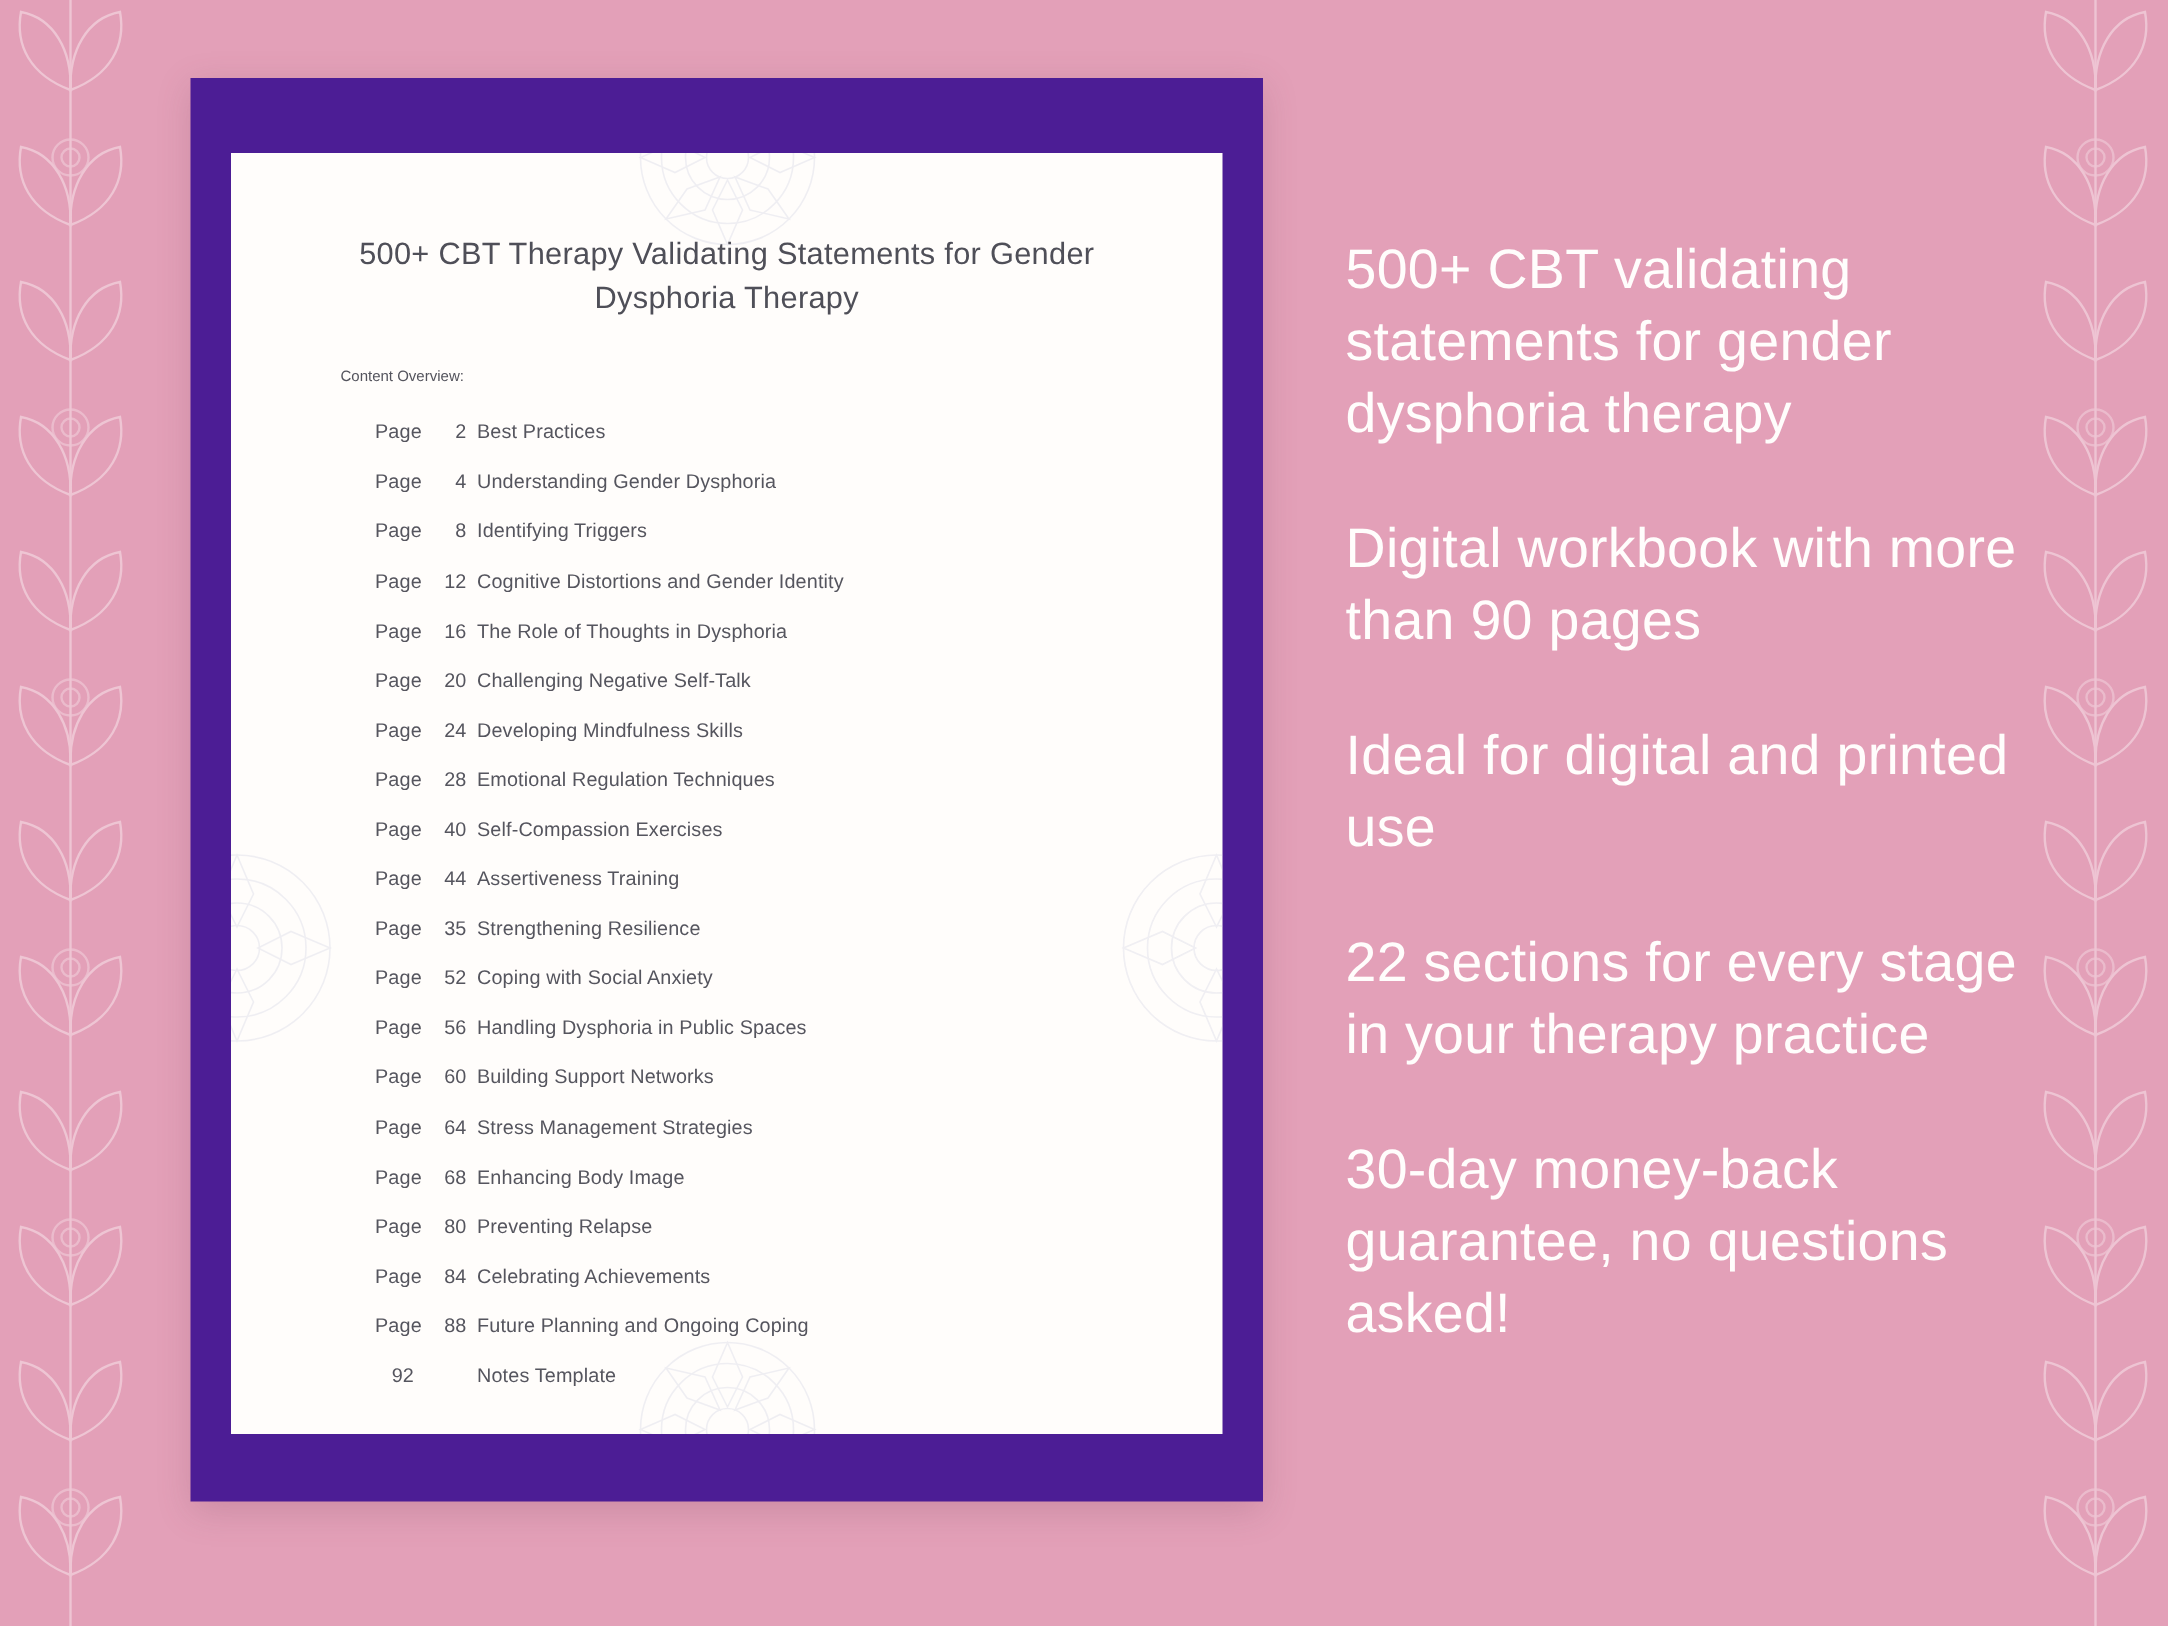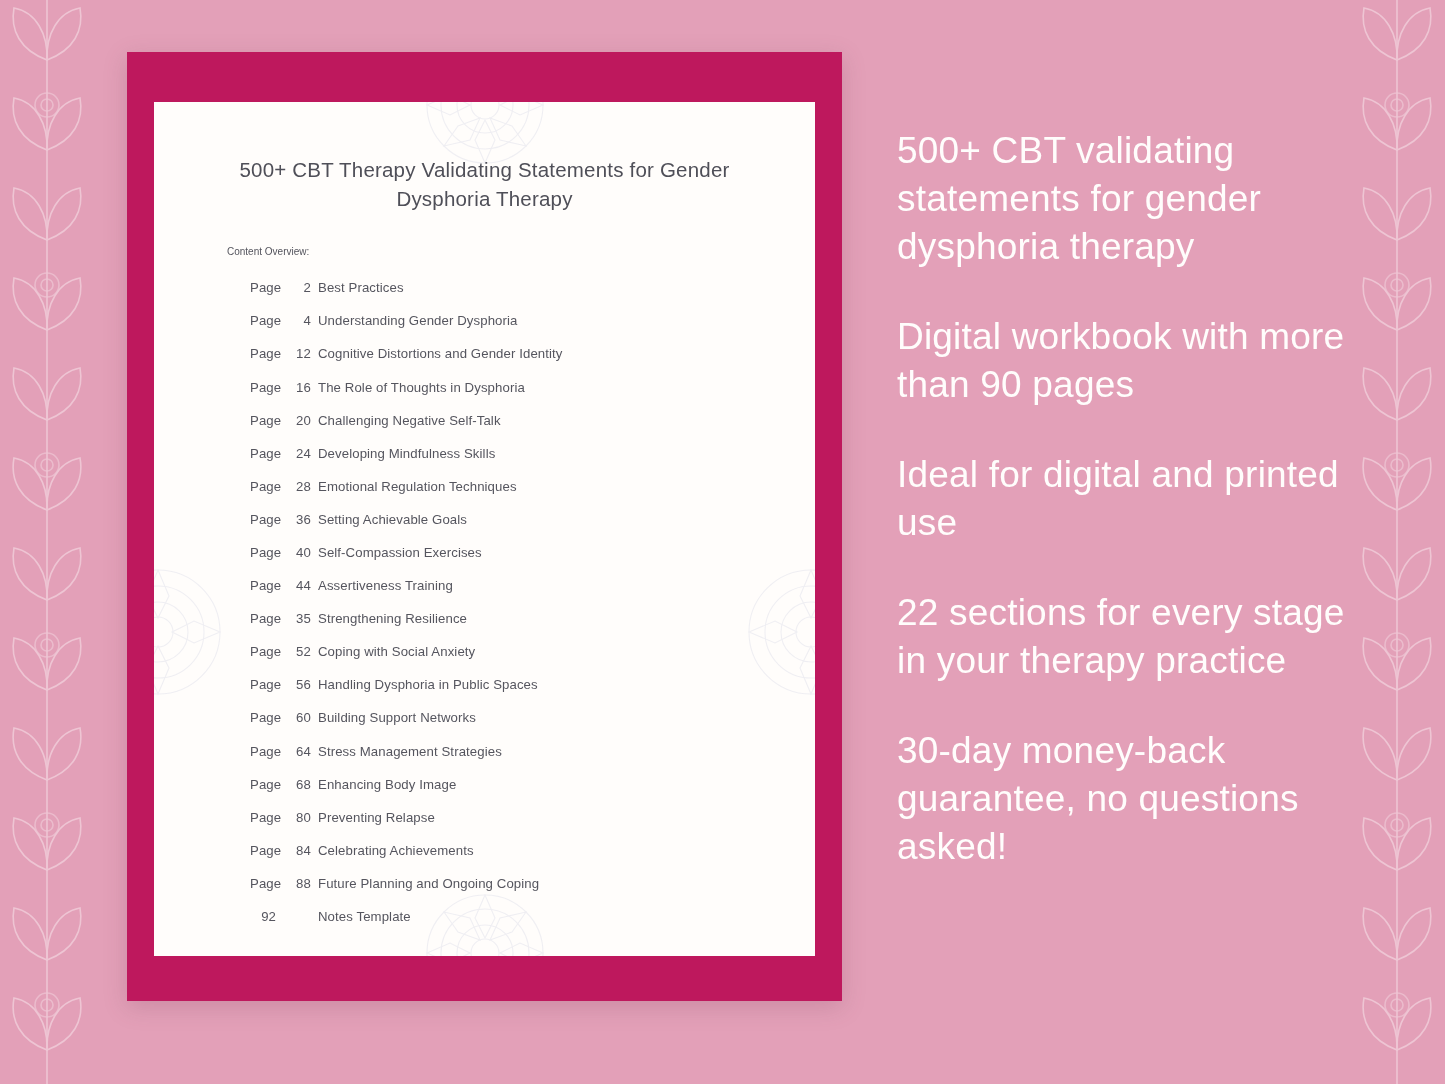--- a/index.html
+++ b/index.html
@@ -29,21 +29,21 @@
   .floral-band.right { right: 0; }
   .floral-band svg { display: block; width: 100%; height: 100%; }
 
   
   .page-wrap {
     position: absolute;
     left: 127px;
     top: 52px;
     width: 715px;
     height: 949px;
-    background: #be185d;
+    background: #4c1d95;
     box-shadow: 0 6px 22px rgba(120, 70, 90, 0.22);
   }
   .page-inner {
     position: absolute;
     left: 27px;
     top: 50px;
     right: 27px;
     bottom: 45px;
     background: #fffdfb;
     overflow: hidden;
@@ -99,21 +99,21 @@
     display: inline-block;
     width: 26px;
     text-align: right;
   }
   .toc-title { letter-spacing: 0.1px; }
 
   
   .bullets {
     position: absolute;
     left: 897px;
-    top: 127px;
+    top: 156px;
     width: 470px;
     color: #ffffff;
   }
   .bullet {
     font-size: 37px;
     line-height: 48px;
     font-weight: 400;
     letter-spacing: 0.2px;
     margin-bottom: 42px;
     color: #fffdfc;
@@ -300,42 +300,42 @@
     <div class="toc">
         <div class="toc-row">
           <span class="toc-page"><span>Page </span><span class="num">2</span></span>
           <span class="toc-title">Best Practices</span>
         </div>
         <div class="toc-row">
           <span class="toc-page"><span>Page </span><span class="num">4</span></span>
           <span class="toc-title">Understanding Gender Dysphoria</span>
         </div>
         <div class="toc-row">
+          <span class="toc-page"><span>Page </span><span class="num">8</span></span>
+          <span class="toc-title">Identifying Triggers</span>
+        </div>
+        <div class="toc-row">
           <span class="toc-page"><span>Page </span><span class="num">12</span></span>
           <span class="toc-title">Cognitive Distortions and Gender Identity</span>
         </div>
         <div class="toc-row">
           <span class="toc-page"><span>Page </span><span class="num">16</span></span>
           <span class="toc-title">The Role of Thoughts in Dysphoria</span>
         </div>
         <div class="toc-row">
           <span class="toc-page"><span>Page </span><span class="num">20</span></span>
           <span class="toc-title">Challenging Negative Self-Talk</span>
         </div>
         <div class="toc-row">
           <span class="toc-page"><span>Page </span><span class="num">24</span></span>
           <span class="toc-title">Developing Mindfulness Skills</span>
         </div>
         <div class="toc-row">
           <span class="toc-page"><span>Page </span><span class="num">28</span></span>
           <span class="toc-title">Emotional Regulation Techniques</span>
-        </div>
-        <div class="toc-row">
-          <span class="toc-page"><span>Page </span><span class="num">36</span></span>
-          <span class="toc-title">Setting Achievable Goals</span>
         </div>
         <div class="toc-row">
           <span class="toc-page"><span>Page </span><span class="num">40</span></span>
           <span class="toc-title">Self-Compassion Exercises</span>
         </div>
         <div class="toc-row">
           <span class="toc-page"><span>Page </span><span class="num">44</span></span>
           <span class="toc-title">Assertiveness Training</span>
         </div>
         <div class="toc-row">

